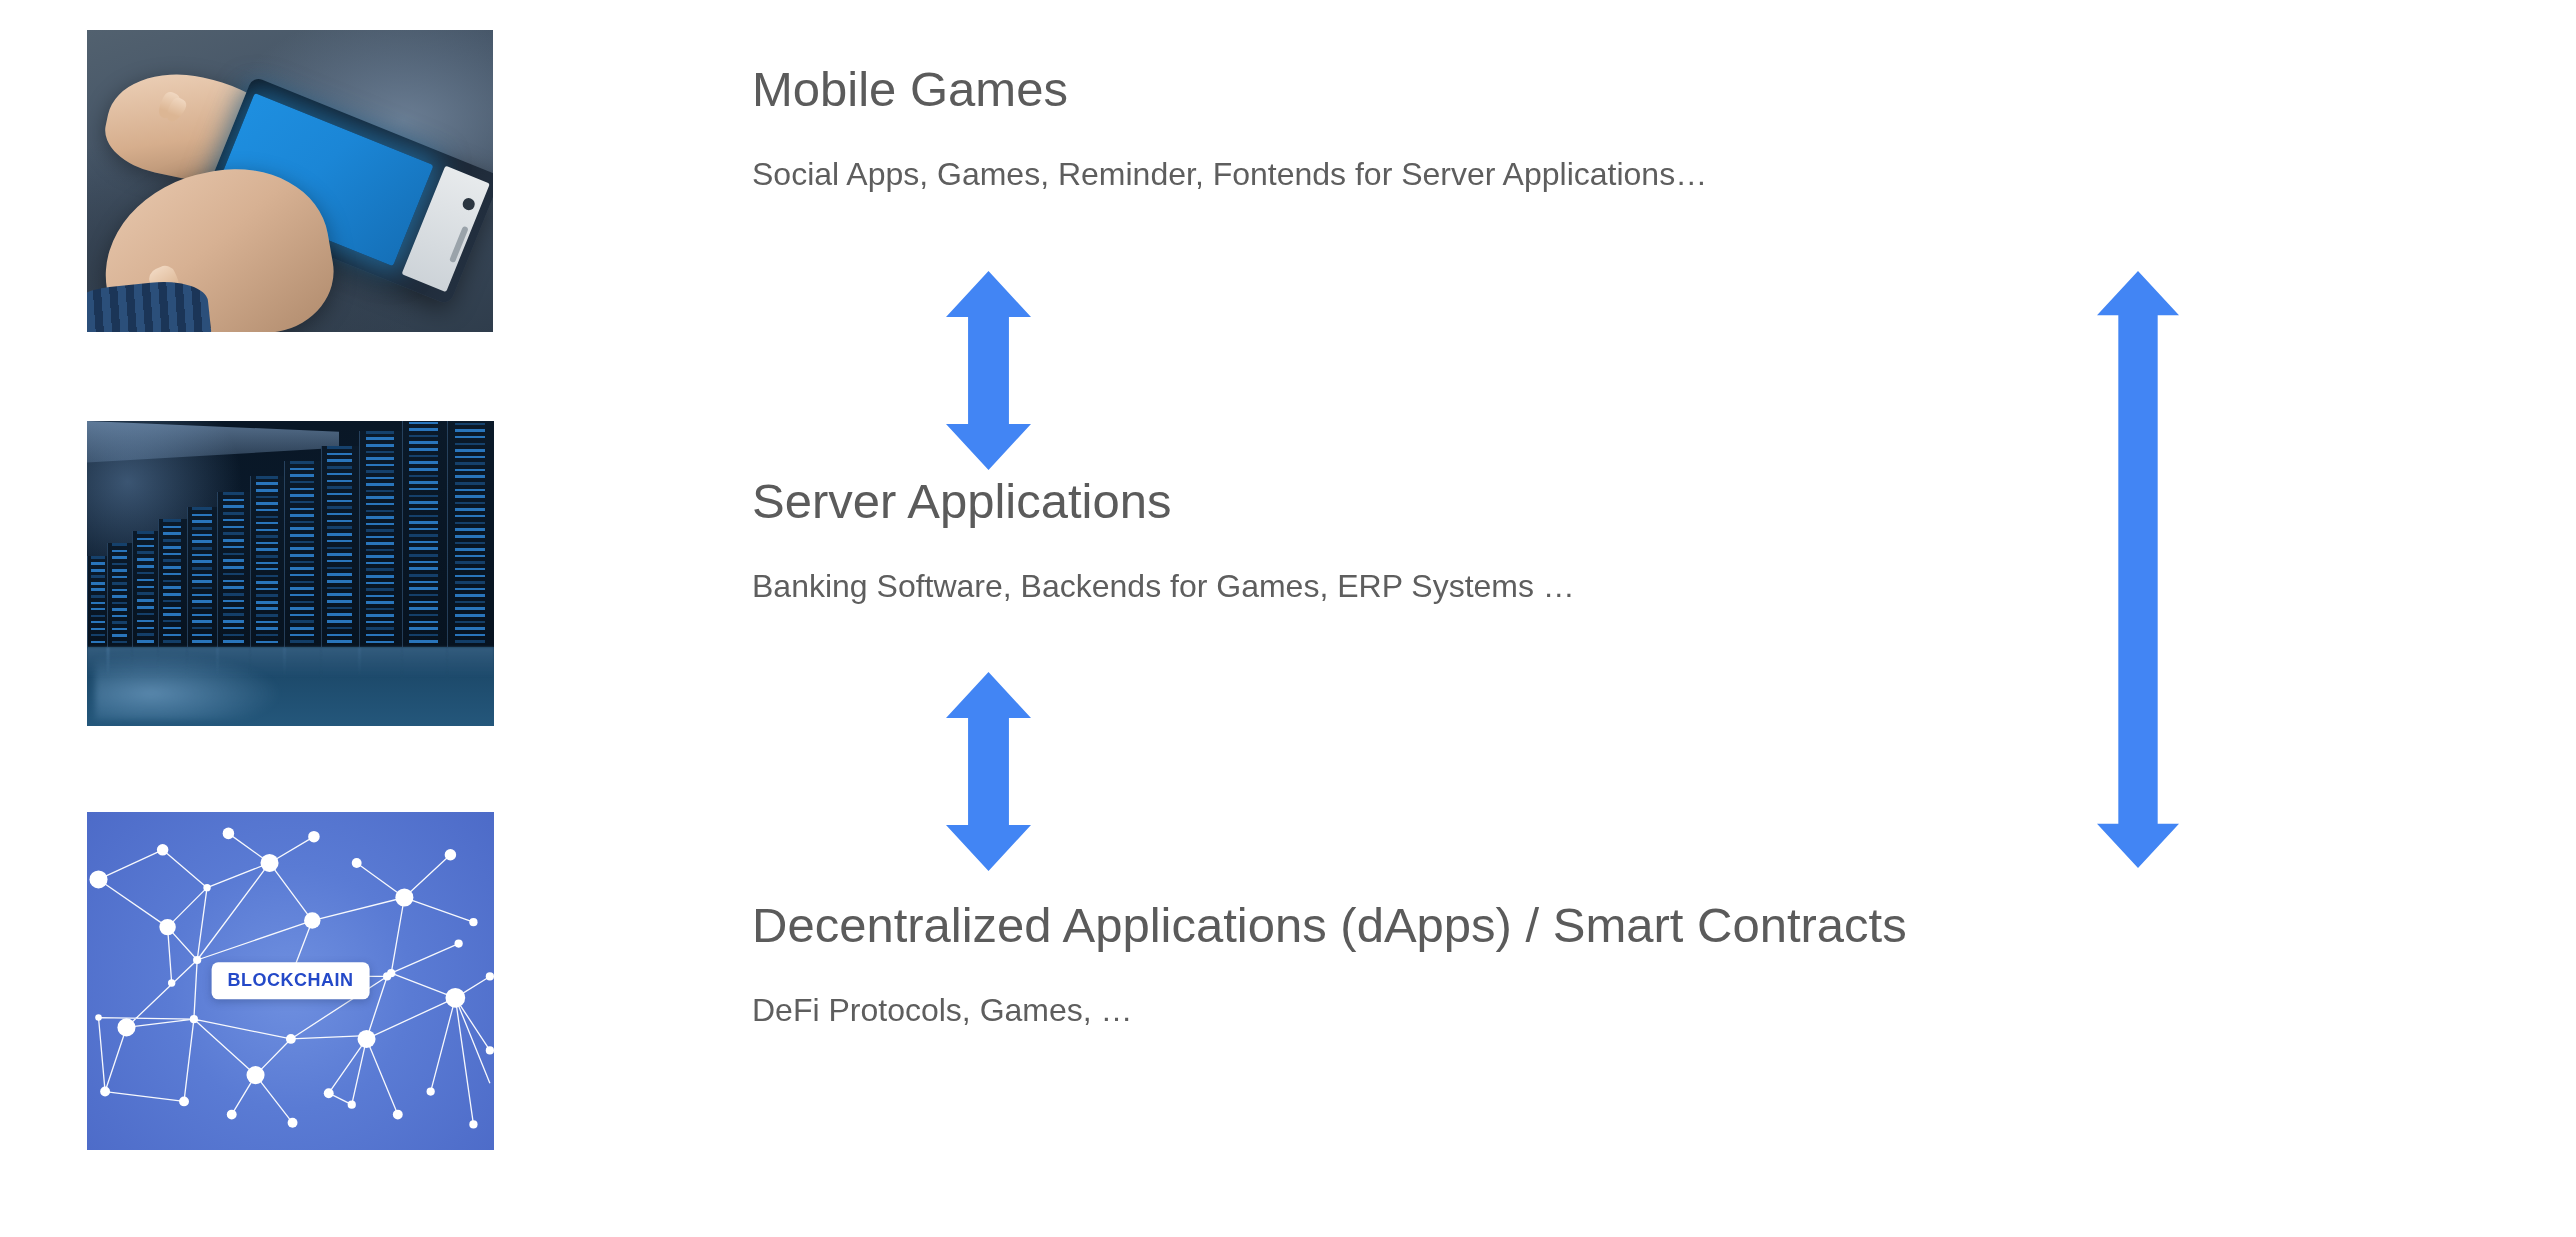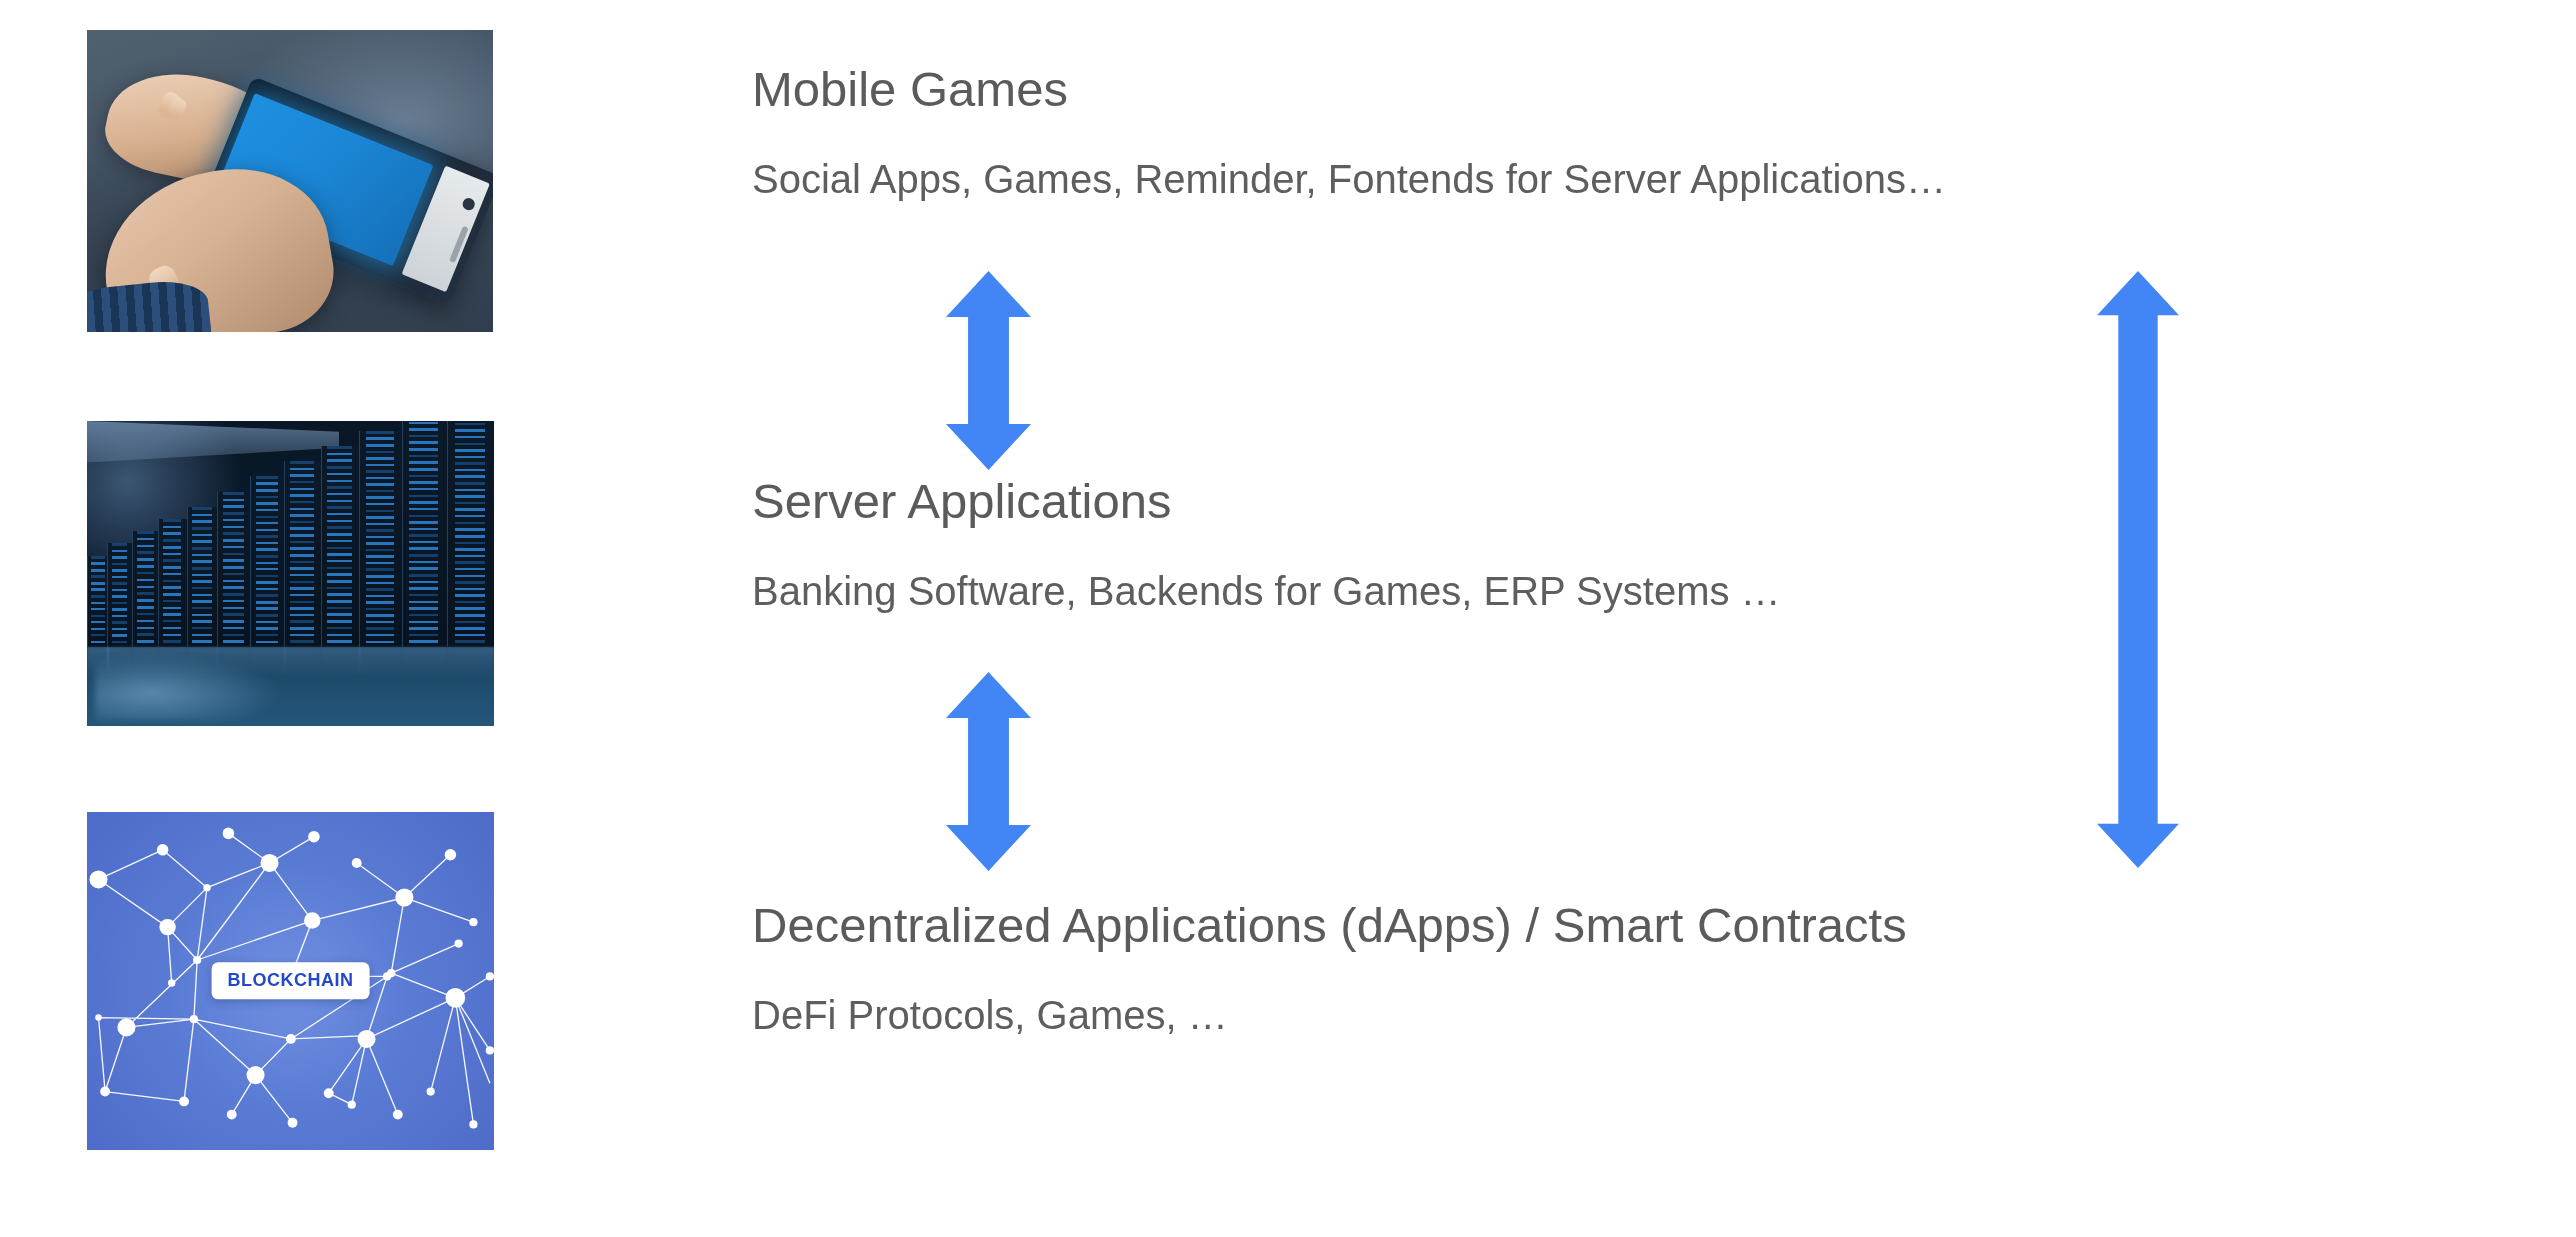--- a/index.html
+++ b/index.html
@@ -195,21 +195,21 @@
 
   .heading {
     font-size: 49px;
     font-weight: normal;
     color: #5b5b5b;
     line-height: 1.06;
     margin: 0;
     white-space: nowrap;
   }
   .subtext {
-    font-size: 40px;
+    font-size: 32px;
     font-weight: normal;
     color: #5e5e5e;
     line-height: 1.2;
     margin: 39px 0 0 0;
     white-space: nowrap;
   }
 
   
   .arrow { position: absolute; }
   .arrow.a1 { left: 946px; top: 271px;  width: 85px; height: 199px; }

